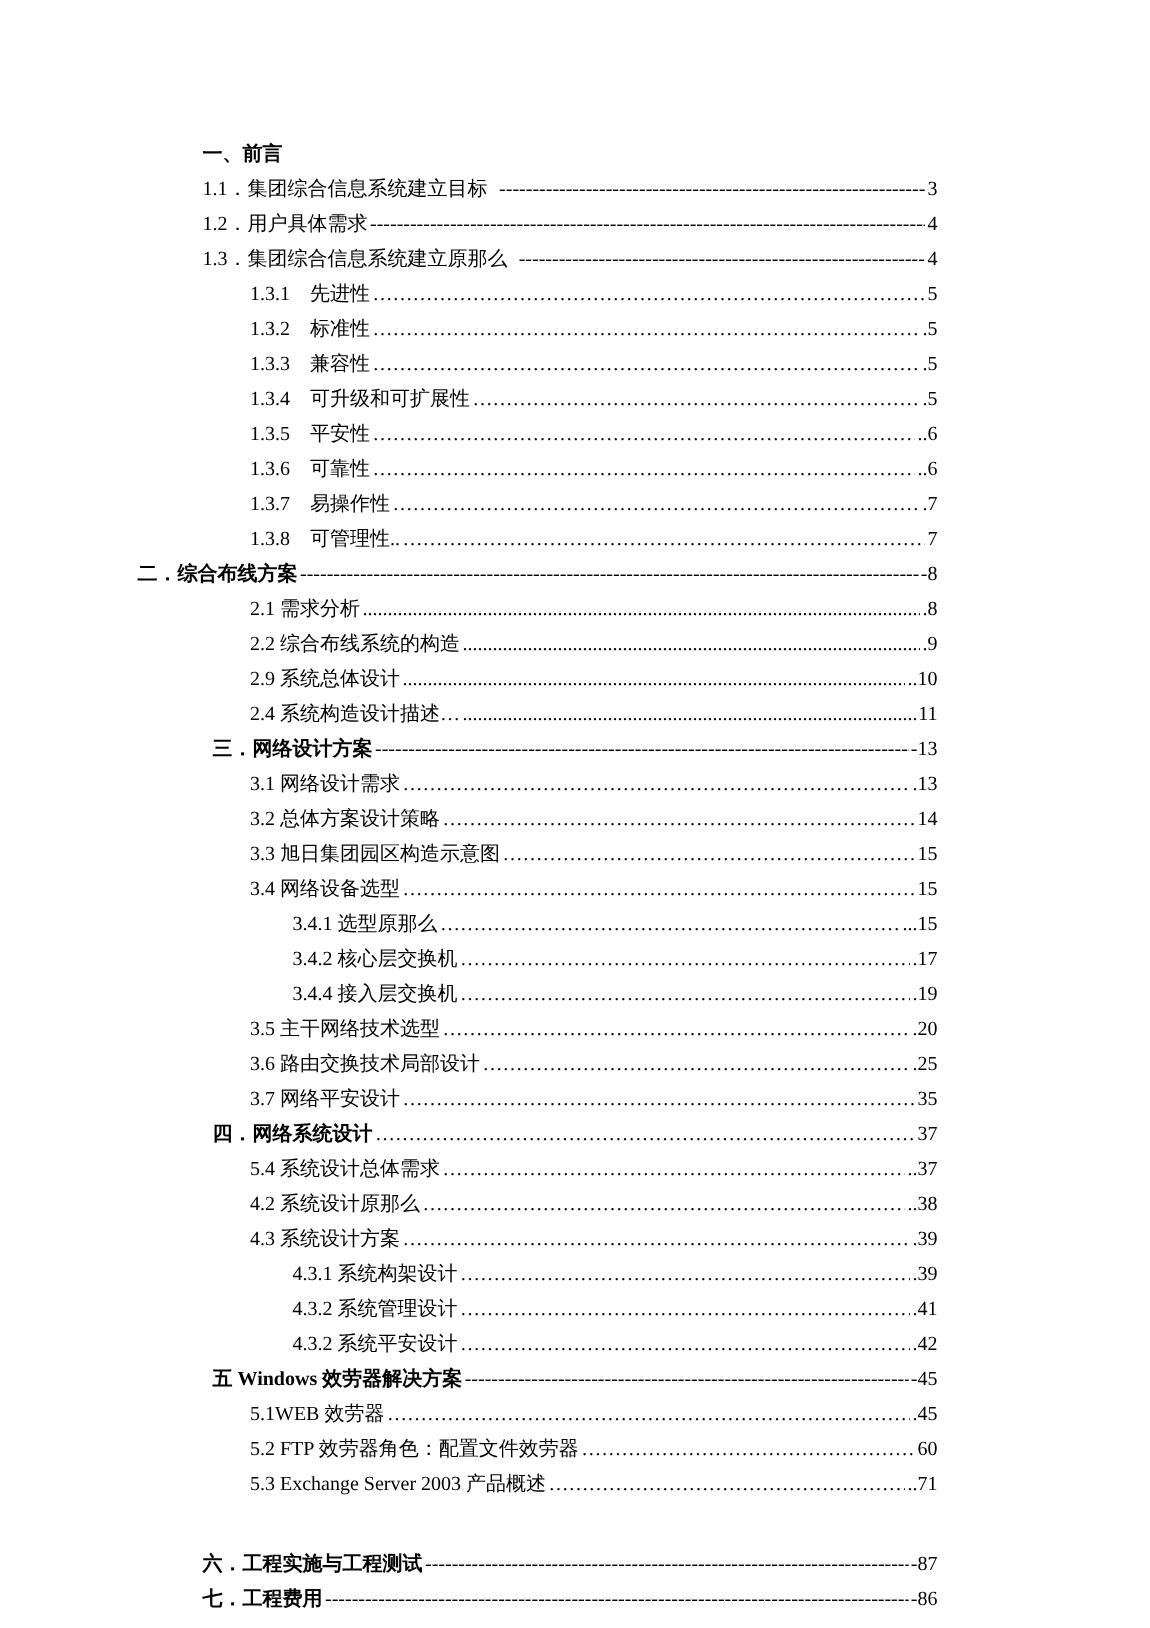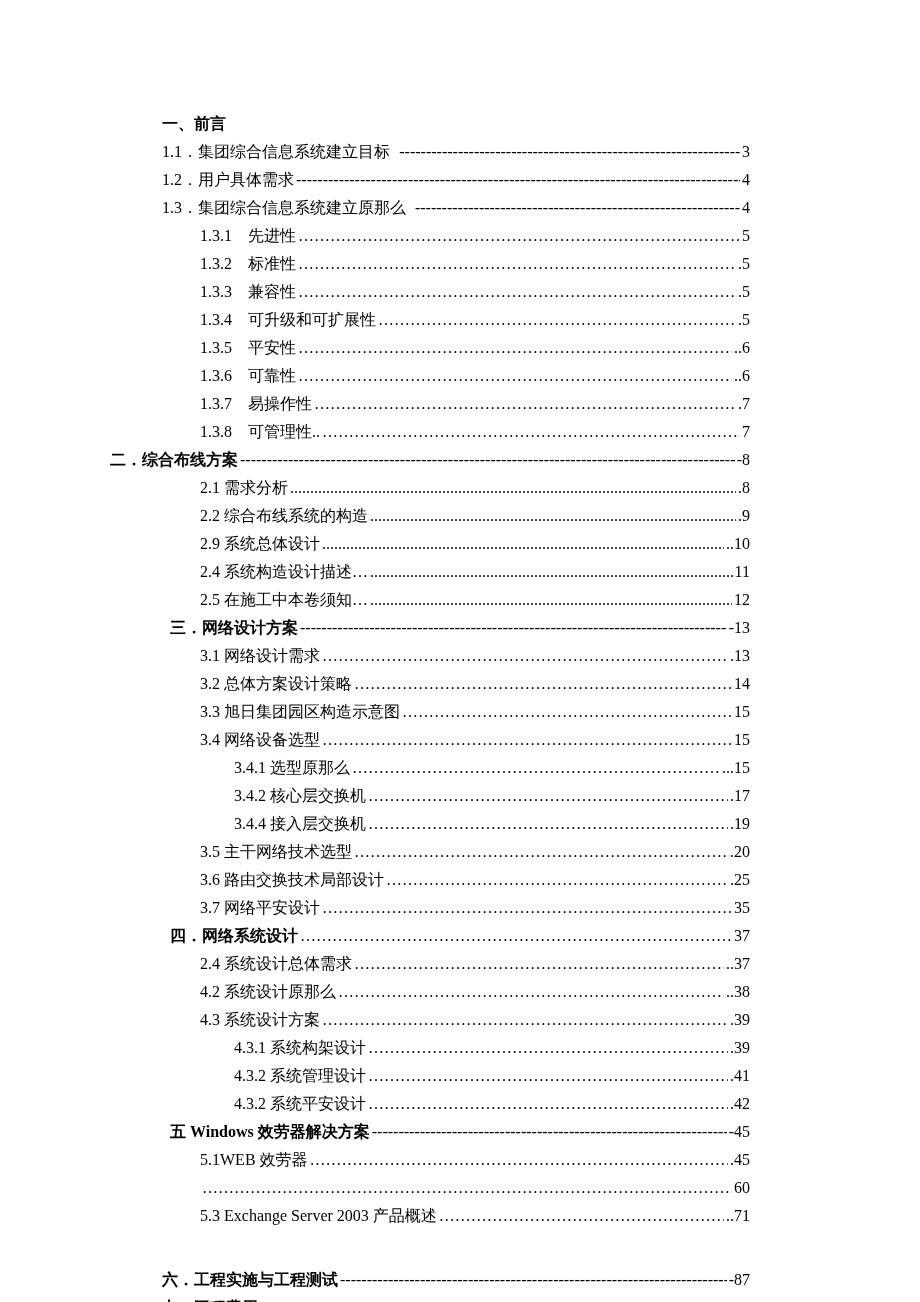--- a/index.html
+++ b/index.html
@@ -131,25 +131,20 @@
     <div class="row" style="padding-left: 50px;">
       <span class="label">2.9 系统总体设计</span>
       <span class="leader dotsPeriod"></span>
       <span class="pg">..10</span>
     </div>
     <div class="row" style="padding-left: 50px;">
       <span class="label">2.4 系统构造设计描述…</span>
       <span class="leader dotsPeriod"></span>
       <span class="pg">11</span>
     </div>
-    <div class="row" style="padding-left: 50px;">
-      <span class="label">2.5 在施工中本卷须知…</span>
-      <span class="leader dotsPeriod"></span>
-      <span class="pg">12</span>
-    </div>
     <div class="row" style="padding-left: 20px;">
       <span class="label h1">三．网络设计方案</span>
       <span class="leader dashes"></span>
       <span class="pg">-13</span>
     </div>
     <div class="row" style="padding-left: 50px;">
       <span class="label">3.1 网络设计需求</span>
       <span class="leader dots"></span>
       <span class="pg">.13</span>
     </div>
@@ -197,21 +192,21 @@
       <span class="label">3.7 网络平安设计</span>
       <span class="leader dots"></span>
       <span class="pg">35</span>
     </div>
     <div class="row" style="padding-left: 20px;">
       <span class="label h1">四．网络系统设计</span>
       <span class="leader dots"></span>
       <span class="pg">37</span>
     </div>
     <div class="row" style="padding-left: 50px;">
-      <span class="label">2.4  系统设计总体需求</span>
+      <span class="label">5.4  系统设计总体需求</span>
       <span class="leader dots"></span>
       <span class="pg">..37</span>
     </div>
     <div class="row" style="padding-left: 50px;">
       <span class="label">4.2  系统设计原那么</span>
       <span class="leader dots"></span>
       <span class="pg">..38</span>
     </div>
     <div class="row" style="padding-left: 50px;">
       <span class="label">4.3  系统设计方案</span>
@@ -237,20 +232,21 @@
       <span class="label h1">五  Windows 效劳器解决方案</span>
       <span class="leader dashes"></span>
       <span class="pg">-45</span>
     </div>
     <div class="row" style="padding-left: 50px;">
       <span class="label">5.1WEB 效劳器</span>
       <span class="leader dots"></span>
       <span class="pg">.45</span>
     </div>
     <div class="row" style="padding-left: 50px;">
+      <span class="label">5.2 FTP 效劳器角色：配置文件效劳器</span>
       <span class="leader dots"></span>
       <span class="pg">60</span>
     </div>
     <div class="row" style="padding-left: 50px;">
       <span class="label">5.3 Exchange Server 2003  产品概述</span>
       <span class="leader dots"></span>
       <span class="pg">..71</span>
     </div>
     <div class="row" style="padding-left: 12px; margin-top: 36px;">
       <span class="label h1">六．工程实施与工程测试</span>

